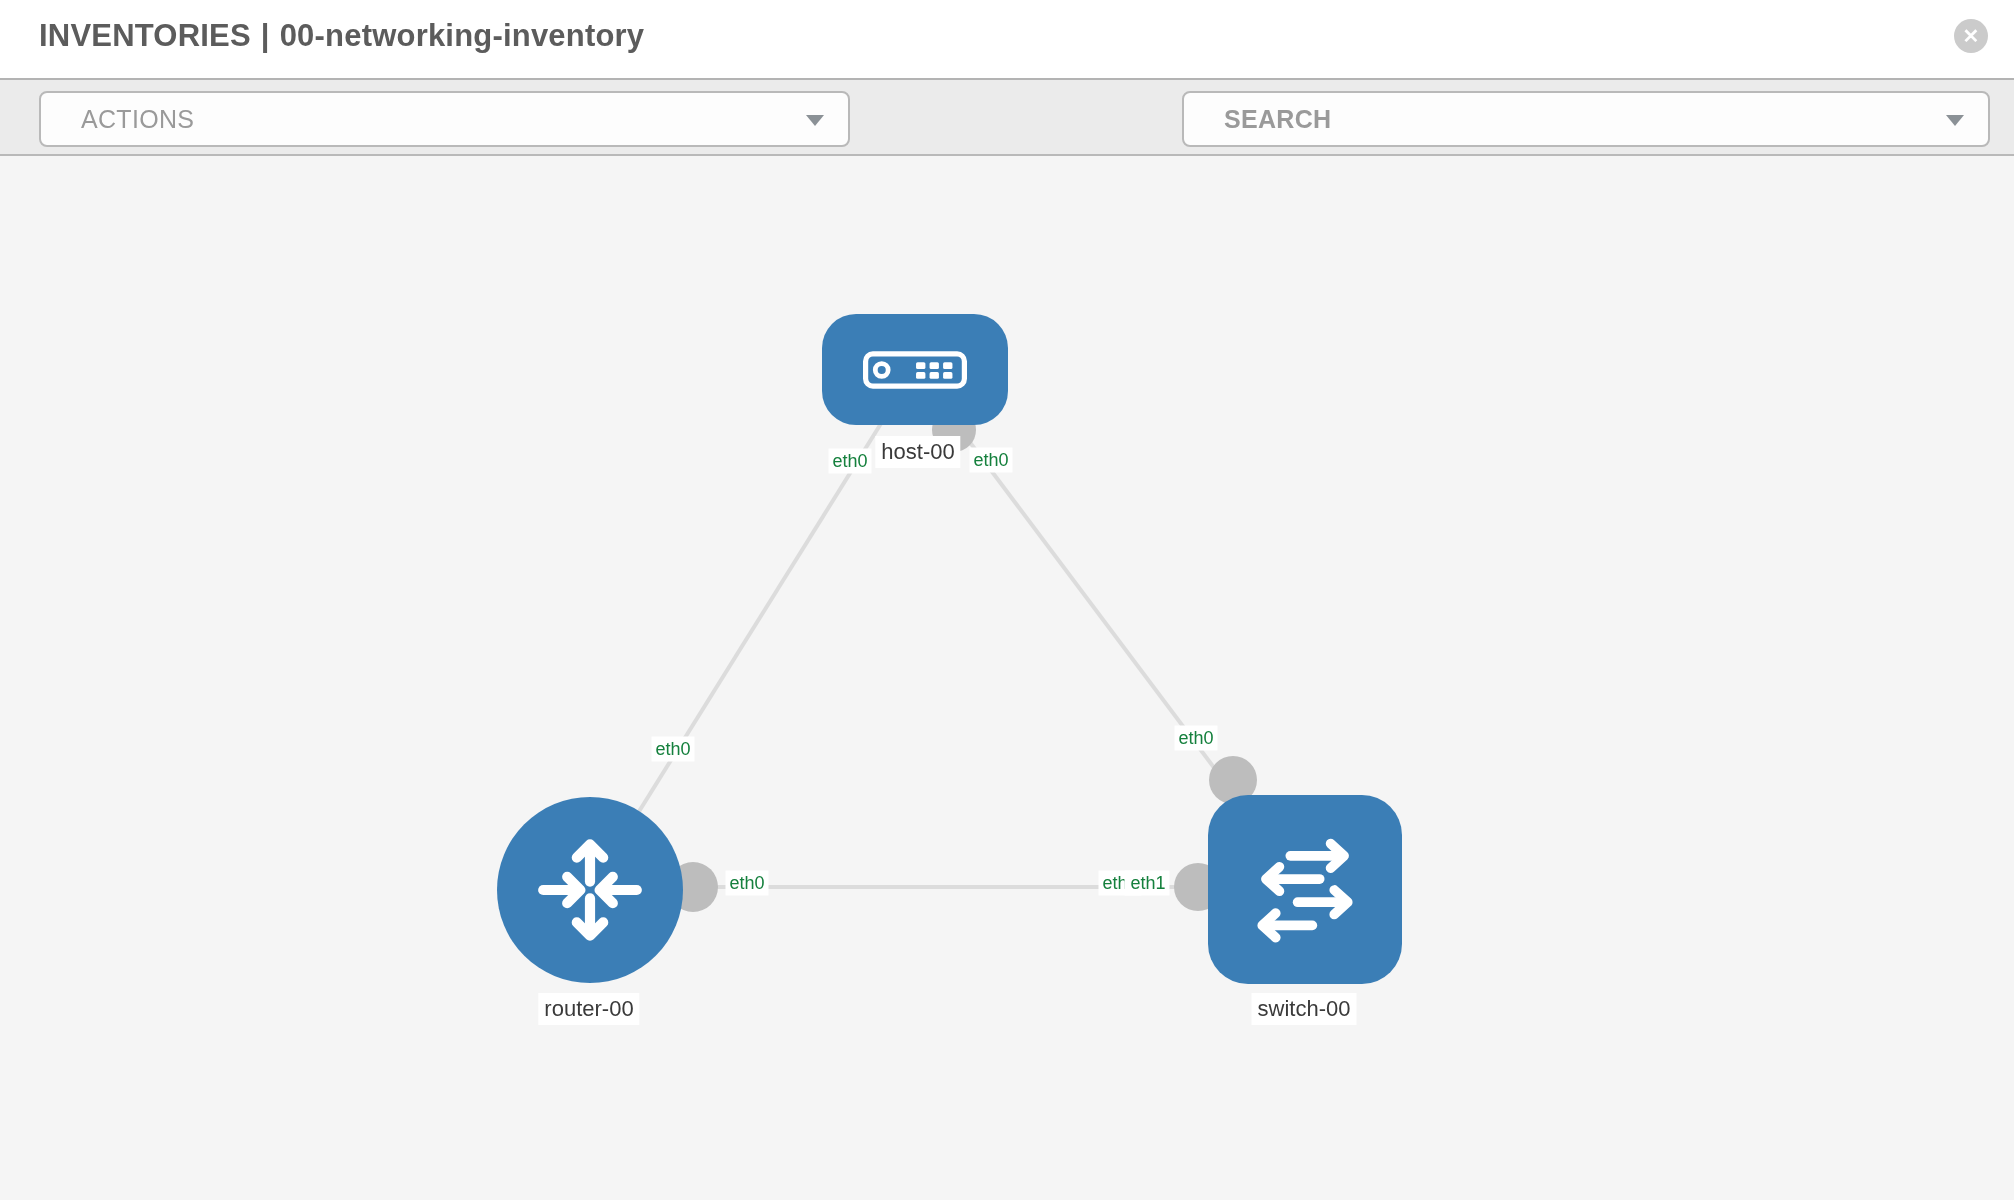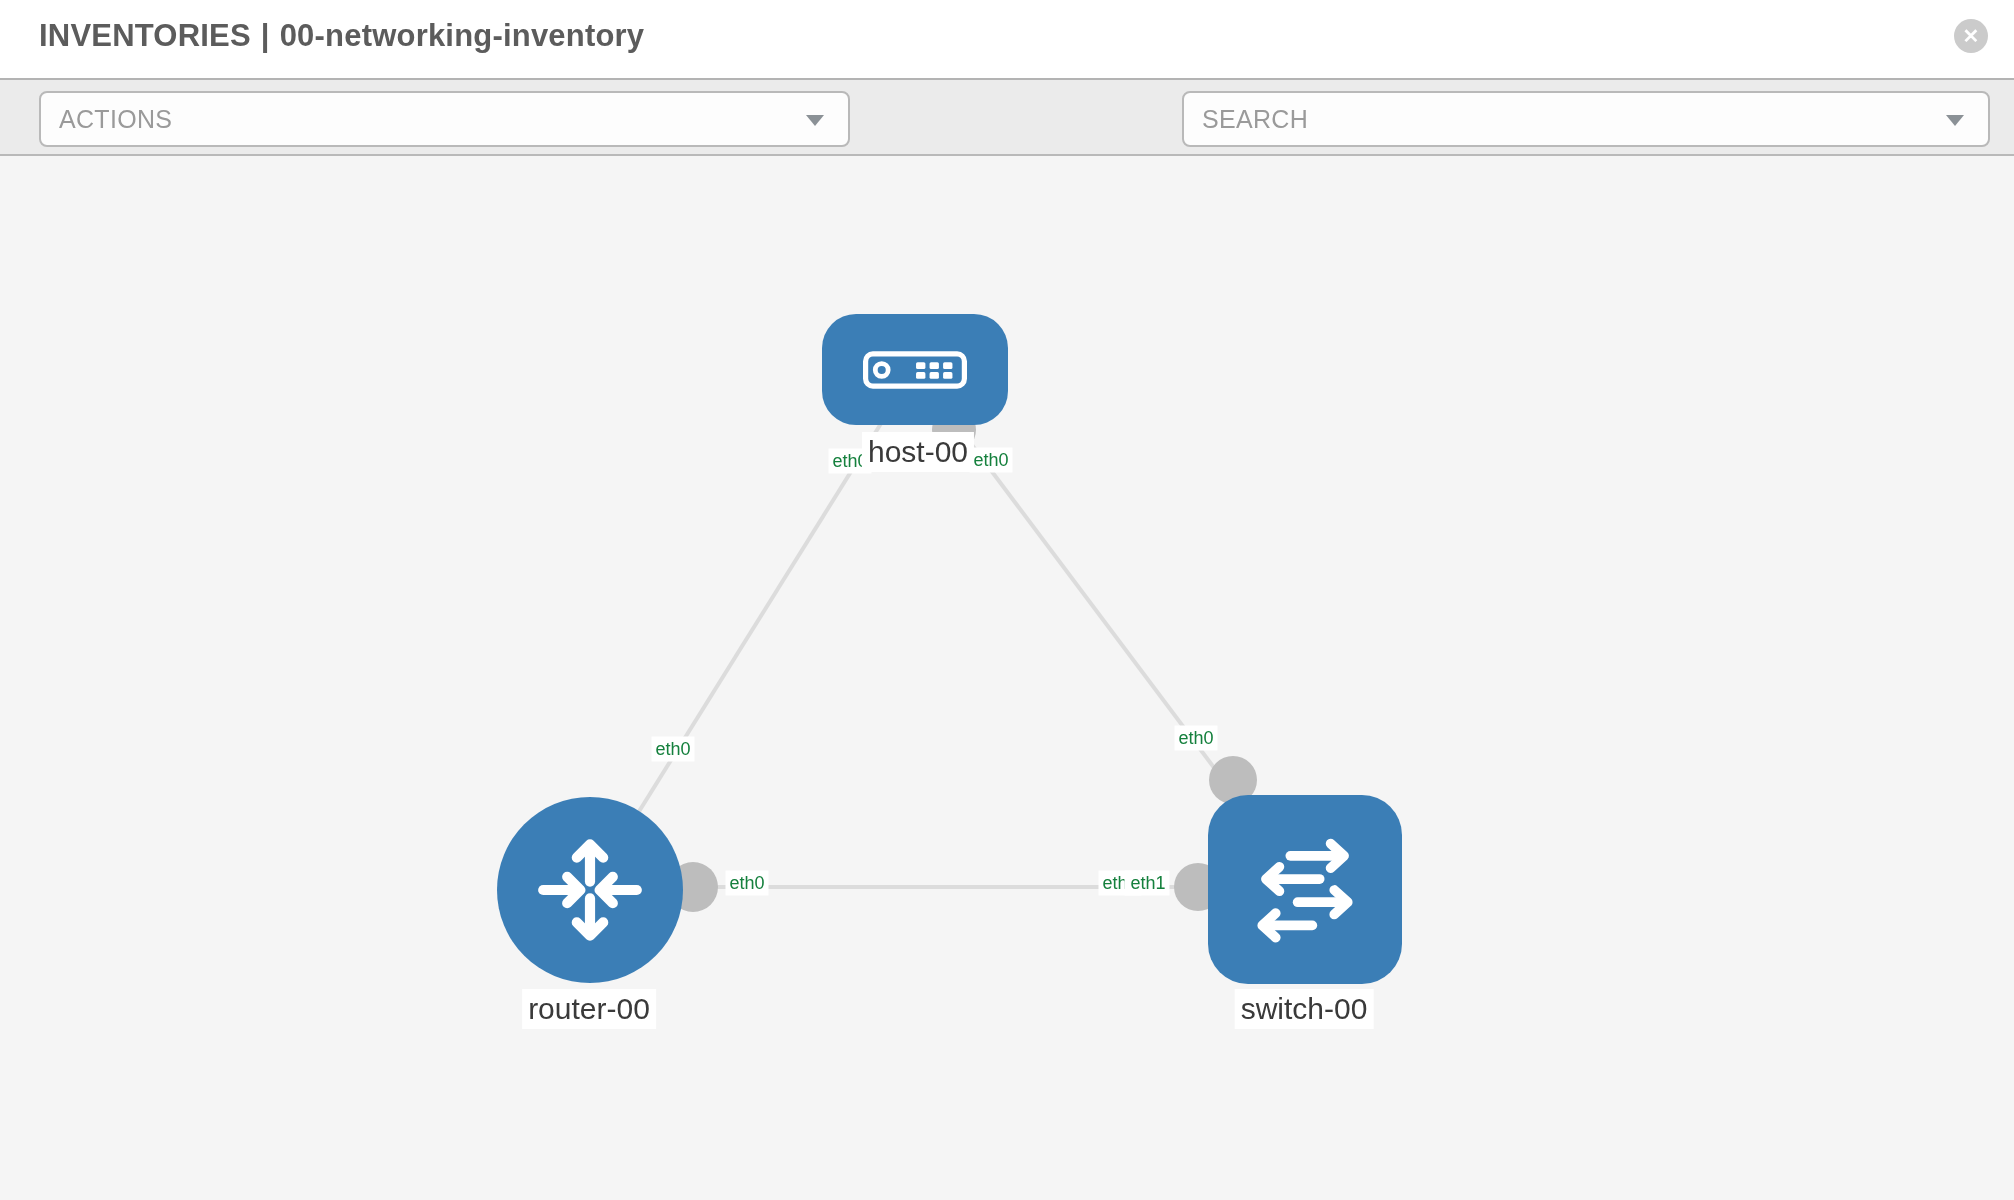--- a/index.html
+++ b/index.html
@@ -16,42 +16,42 @@
   
   .header{position:absolute;left:0;top:0;width:1835px;height:78px;background:#fff;}
   .title-wrap{position:absolute;left:39px;top:18px;font-size:31px;font-weight:700;color:#5c5c5c;letter-spacing:.2px;white-space:nowrap;}
   .title-wrap .sep{padding:0 10px;}
   .close-btn{position:absolute;left:1954px;top:19px;width:34px;height:34px;border-radius:50%;background:#cbcbcb;display:flex;align-items:center;justify-content:center;cursor:pointer;}
   .close-btn span{color:#fff;font-size:20px;font-weight:700;line-height:1;}
 
   
   .toolbar{position:absolute;left:0;top:78px;width:2014px;height:78px;background:#ebebeb;border-top:2px solid #b3b3b3;border-bottom:2px solid #b9b9b9;}
   .select-box{position:absolute;top:11px;height:56px;background:#fdfdfd;border:2px solid #b9b9b9;border-radius:8px;display:flex;align-items:center;cursor:pointer;}
-  .select-box .ph{color:#9a9a9a;font-size:25px;padding-left:18px;letter-spacing:.3px;}
+  .select-box .ph{color:#9a9a9a;font-size:25px;padding-left:28px;letter-spacing:.3px;margin-left:12px;}
   .caret{position:absolute;right:24px;top:50%;margin-top:-4px;width:0;height:0;border-left:9px solid transparent;border-right:9px solid transparent;border-top:11px solid #8b9196;}
   .actions-box{left:39px;width:811px;}
-  .search-box{left:1182px;width:808px;}
+  .search-box{left:1182px;width:808px;font-weight:bold;}
   .tool-icon{position:absolute;top:97px;width:40px;height:40px;cursor:pointer;}
   .tool-icon svg{width:100%;height:100%;}
 
   
   .canvas{position:absolute;left:0;top:156px;width:2014px;height:1044px;background:var(--canvas-bg);overflow:hidden;}
   .links-svg{position:absolute;left:0;top:0;width:2014px;height:1044px;}
   .links-svg line{stroke:var(--link-gray);stroke-width:4px;}
   .links-svg circle{fill:var(--connector-gray);}
 
   .node{position:absolute;background:var(--node-blue);display:flex;align-items:center;justify-content:center;cursor:pointer;}
   .node-host{left:822px;top:158px;width:186px;height:111px;border-radius:34px;}
   .node-host svg{width:104px;height:40px;}
   .node-router{left:497px;top:641px;width:186px;height:186px;border-radius:50%;}
   .node-router svg{width:120px;height:120px;}
   .node-switch{left:1208px;top:639px;width:194px;height:189px;border-radius:40px;}
   .node-switch svg{width:122px;height:122px;}
 
-  .nlabel{position:absolute;transform:translate(-50%,-50%);background:#fff;color:#3a3a3a;font-size:30px;padding:3px 6px;white-space:nowrap;z-index:6;}
+  .nlabel{position:absolute;transform:translate(-50%,-50%);background:#fff;color:#3a3a3a;font-size:22px;padding:3px 6px;white-space:nowrap;z-index:6;}
   .iflabel{position:absolute;transform:translate(-50%,-50%);background:#fff;color:#15803d;font-size:18px;padding:2px 4px;white-space:nowrap;z-index:5;}
   .iflabel.over{z-index:7;padding-left:6px;text-align:right;}
 
   
   .zoom-panel{position:absolute;left:1627px;top:924px;width:387px;height:120px;background:#fff;border-top:2px solid #ababab;border-left:2px solid #ababab;z-index:10;}
   .zoom-value{position:absolute;left:0;top:10px;width:100%;text-align:center;font-size:22px;color:#1b1b1b;}
   .zoom-btn{position:absolute;top:38px;width:40px;height:44px;color:#8a8a8a;font-size:36px;font-weight:700;text-align:center;line-height:42px;cursor:pointer;user-select:none;}
   .zoom-minus{left:17px;}
   .zoom-plus{left:338px;}
   .zoom-track{position:absolute;left:65px;top:50px;width:266px;height:20px;border:2px solid #b5b5b5;border-radius:10px;background:#fff;cursor:pointer;}

